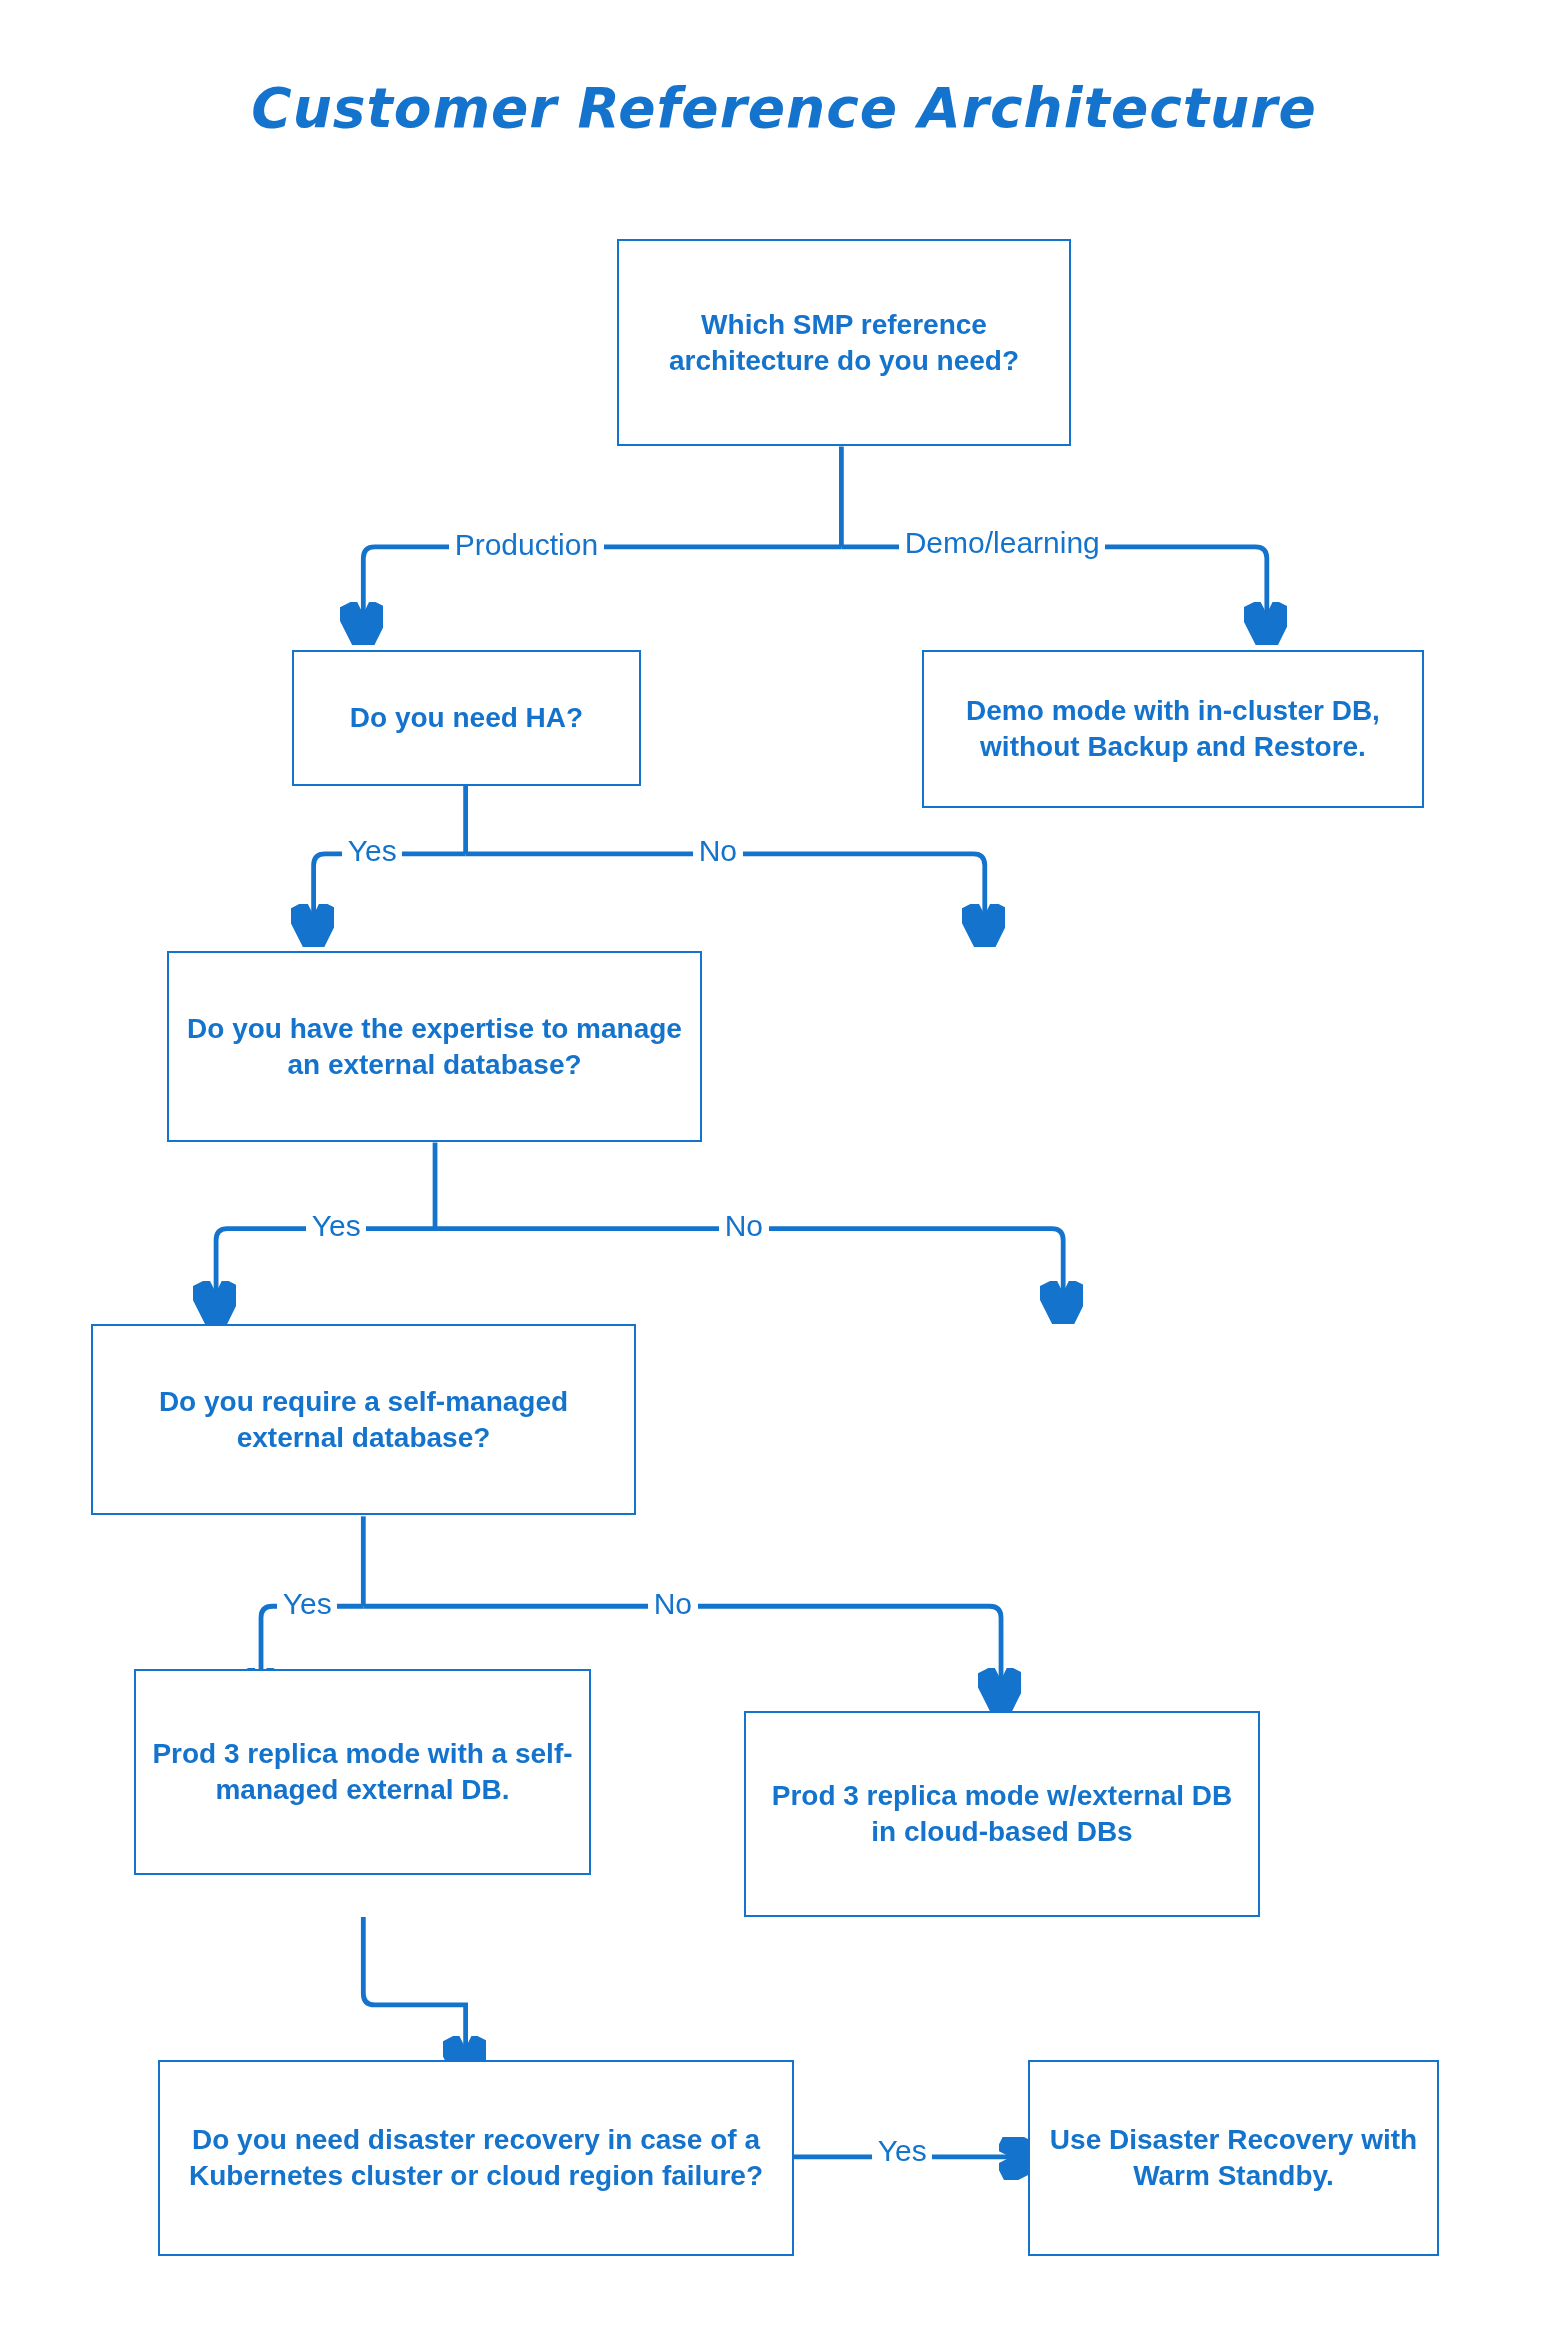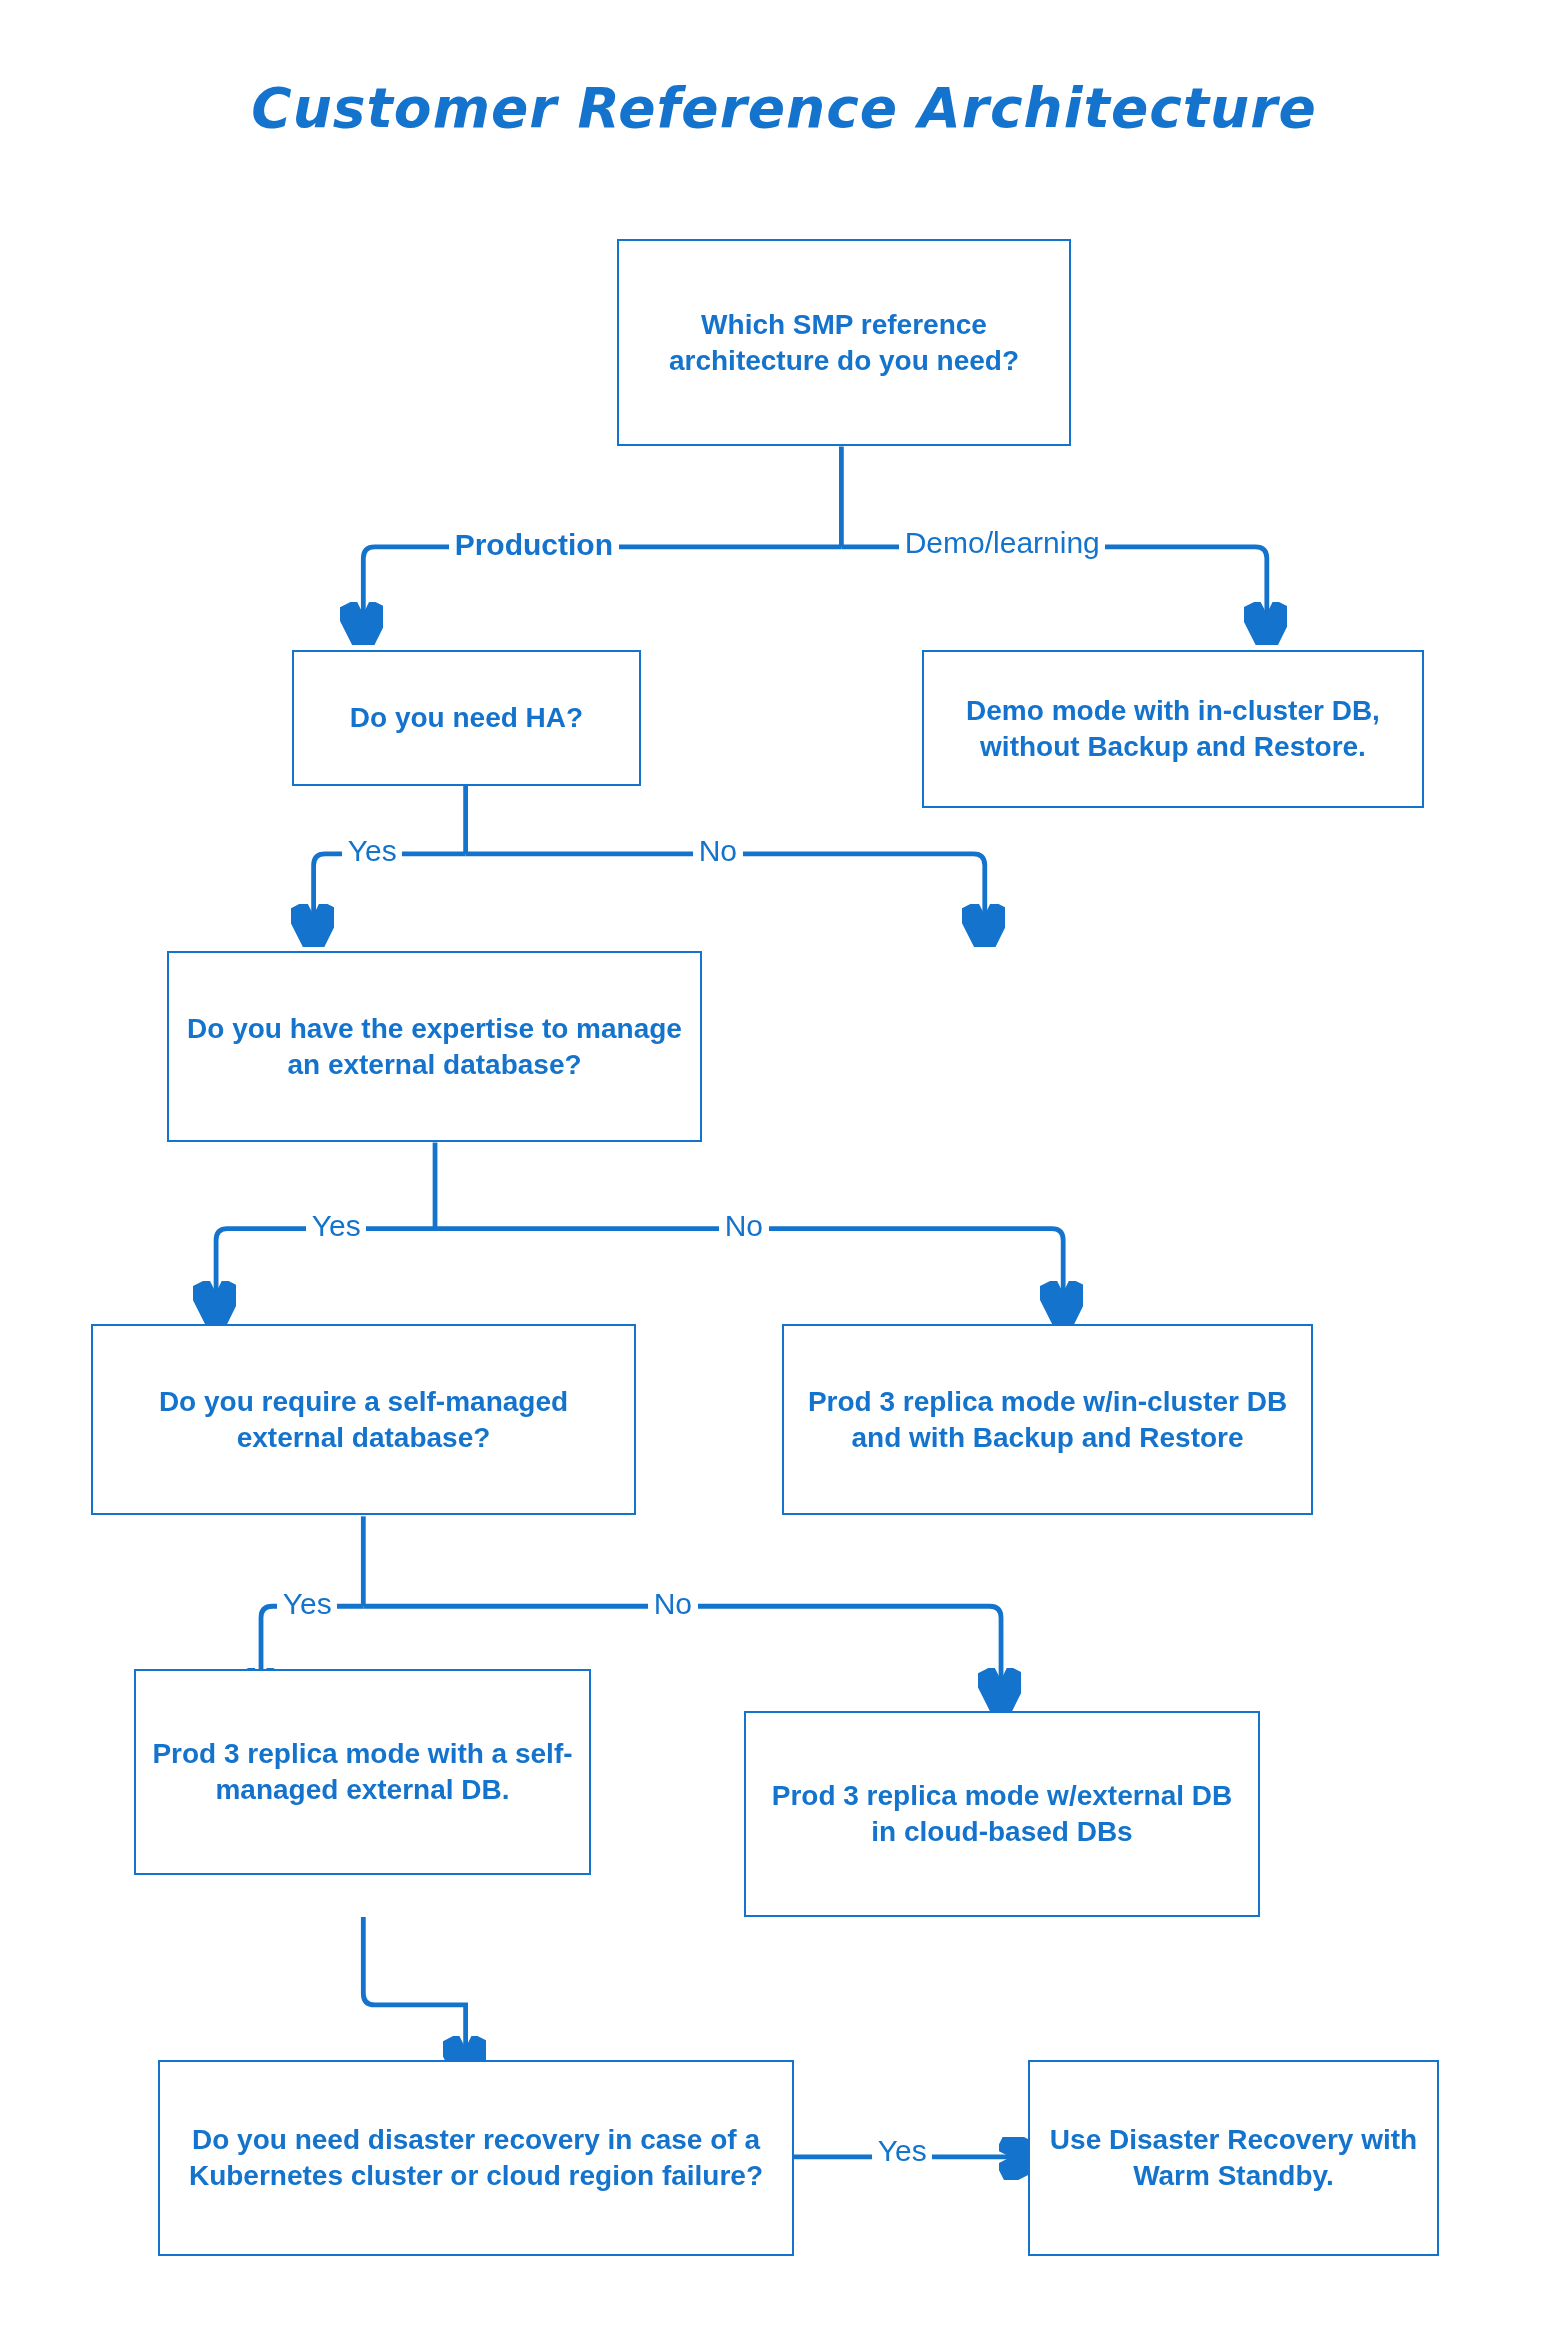--- a/index.html
+++ b/index.html
@@ -127,41 +127,38 @@
 
   <div class="node" style="left:167px; top:951px; width:535px; height:191px;">
     <span>Do you have the expertise to manage an external database?</span>
   </div>
 
 
   <div class="node" style="left:91px; top:1324px; width:545px; height:191px;">
     <span>Do you require a self-managed external database?</span>
   </div>
 
-  <div class="node" style="left:782px; top:1324px; width:531px; height:191px;">
-    <span>Prod 3 replica mode w/in-cluster DB and with Backup and Restore</span>
-  </div>
 
   <div class="node" style="left:134px; top:1669px; width:457px; height:206px;">
     <span>Prod 3 replica mode with a self-managed external DB.</span>
   </div>
 
   <div class="node" style="left:744px; top:1711px; width:516px; height:206px;">
     <span>Prod 3 replica mode w/external DB in cloud-based DBs</span>
   </div>
 
   <div class="node" style="left:158px; top:2060px; width:636px; height:196px;">
     <span>Do you need disaster recovery in case of a Kubernetes cluster or cloud region failure?</span>
   </div>
 
   <div class="node" style="left:1028px; top:2060px; width:411px; height:196px;">
     <span>Use Disaster Recovery with Warm Standby.</span>
   </div>
 
-  <div class="edge-label" style="left:449px; top:528px;font-weight:bold;">Production</div>
+  <div class="edge-label" style="left:449px; top:528px;">Production</div>
   <div class="edge-label" style="left:899px; top:526px;">Demo/learning</div>
 
   <div class="edge-label" style="left:342px; top:834px;">Yes</div>
   <div class="edge-label" style="left:693px; top:834px;">No</div>
 
   <div class="edge-label" style="left:306px; top:1209px;">Yes</div>
   <div class="edge-label" style="left:719px; top:1209px;">No</div>
 
   <div class="edge-label" style="left:277px; top:1587px;">Yes</div>
   <div class="edge-label" style="left:648px; top:1587px;">No</div>

